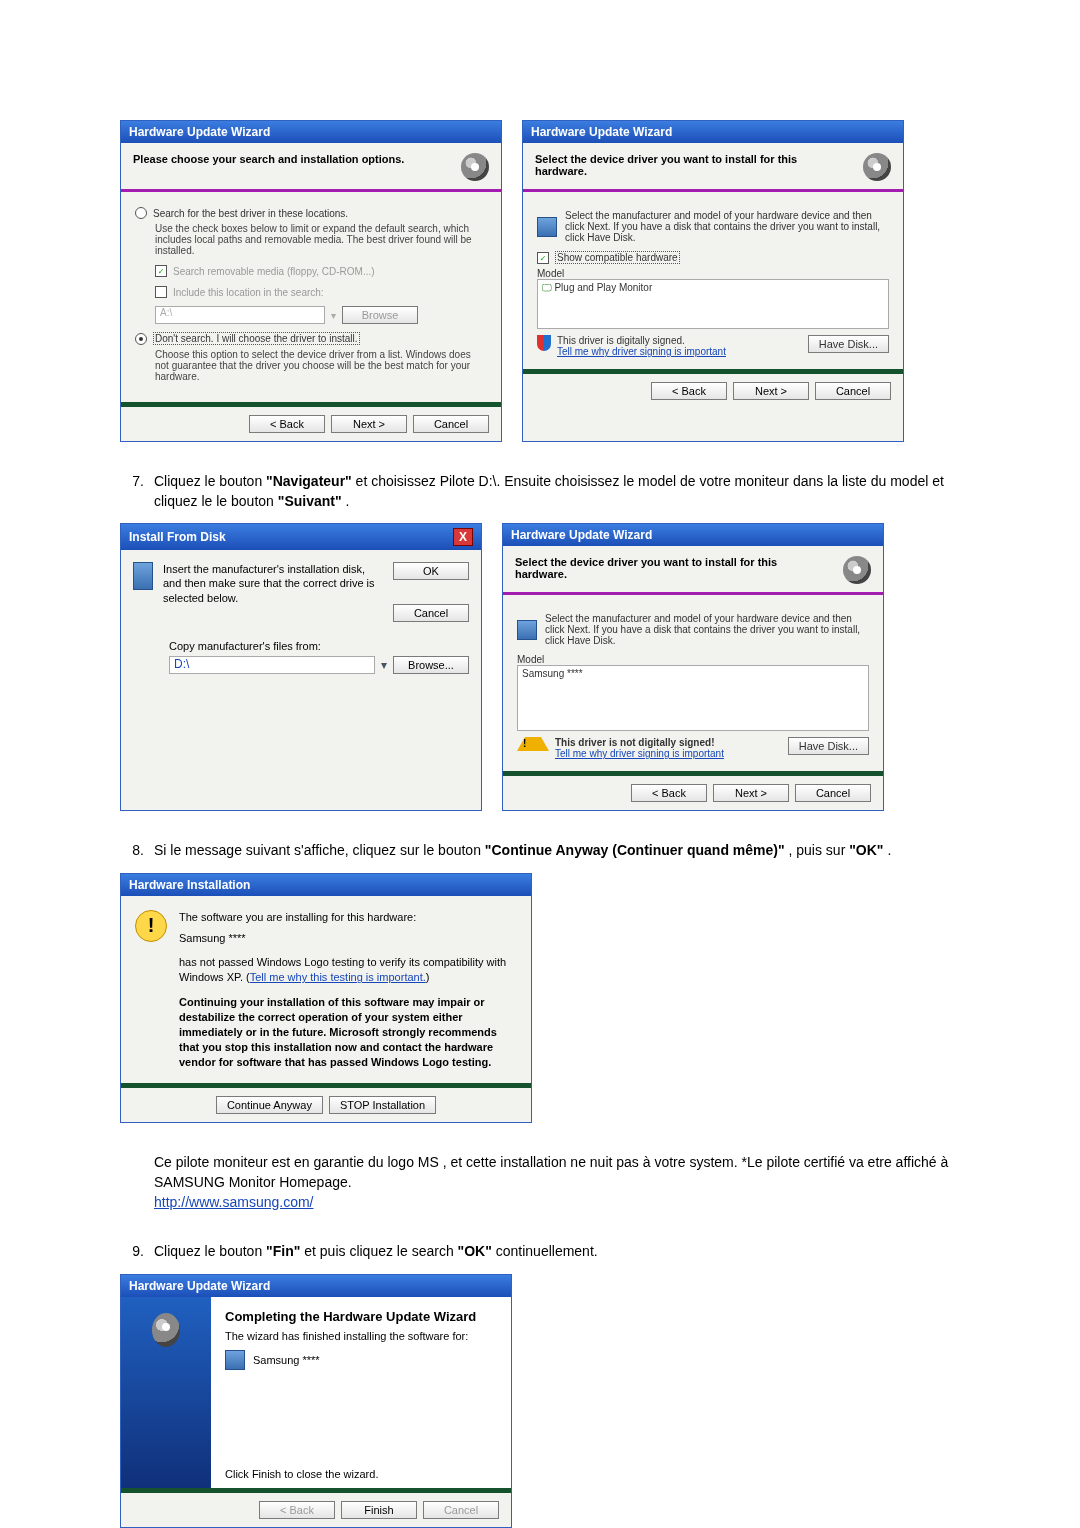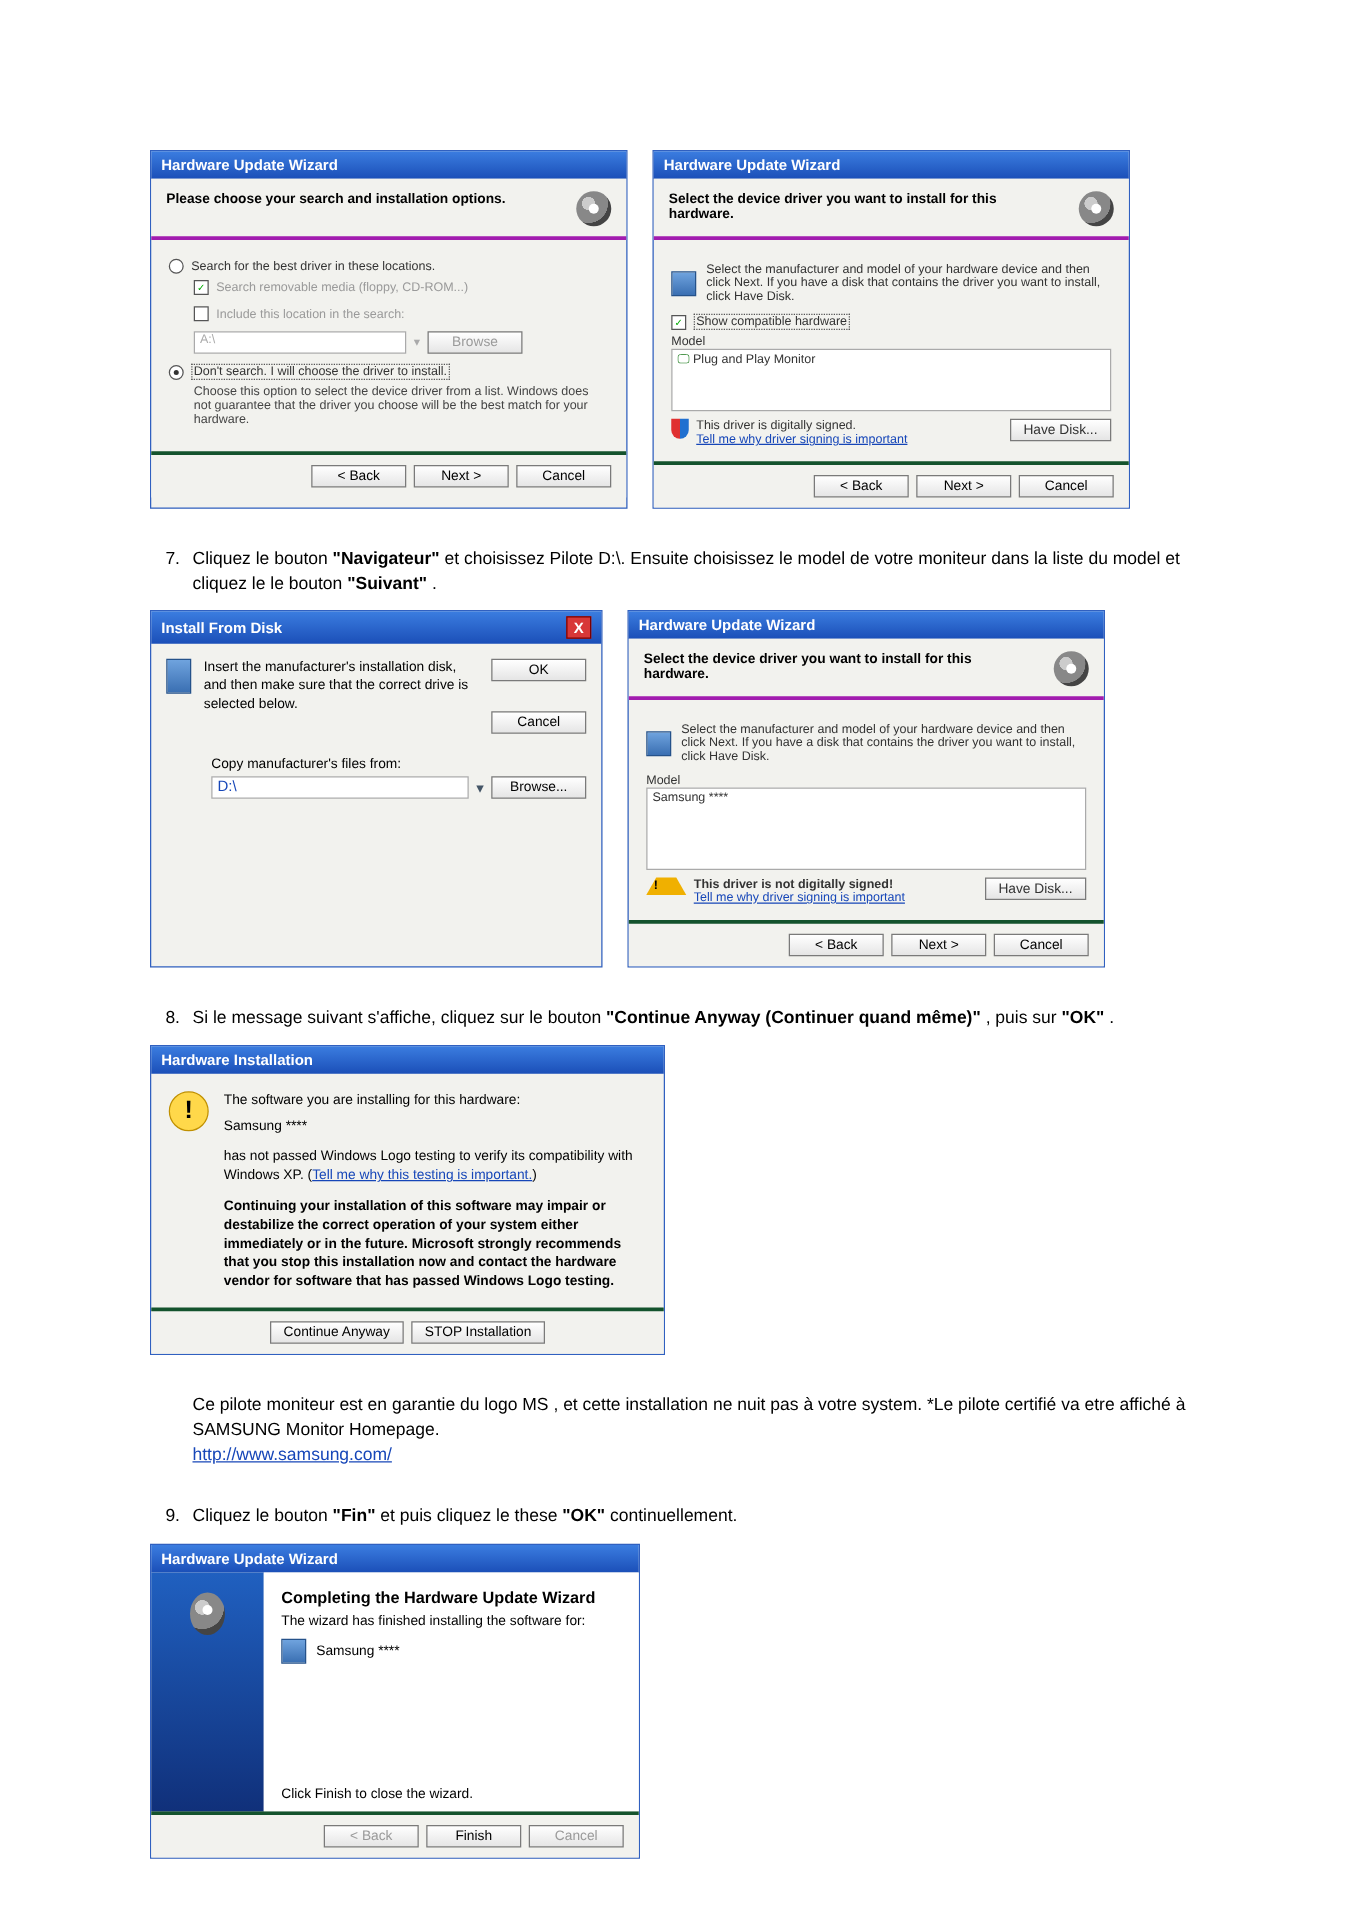--- a/index.html
+++ b/index.html
@@ -103,21 +103,21 @@
     display:inline-block;
     border:1px solid #7a7a7a;
     background: linear-gradient(#fff,#e5e5e5);
     padding: 2px 10px;
     font-size:11px;
     min-width: 54px;
     text-align:center;
   }
   .btn.dis { color:#9a9a9a; }
   .dlg-foot {
-    border-top:3px solid #14532d;
+    border-top:5px solid #14532d;
     padding: 8px 12px;
     display:flex;
     justify-content:flex-end;
     gap:6px;
     background:#f2f2ee;
   }
   .note-row {
     display:flex; gap:8px; align-items:center; margin:8px 0;
   }
   .icon-floppy {
@@ -238,20 +238,21 @@
       </div>
       <div class="dlg-head">
         <div class="t">Please choose your search and installation options.</div>
         <div class="icon-cd"></div>
       </div>
       <div class="dlg-body">
         <div class="radio-line">
           <span class="radio-dot"></span>
           <span>Search for the best driver in these locations.</span>
         </div>
+        <div class="sub">Use the check boxes below to limit or expand the default search, which includes local paths and removable media. The best driver found will be installed.</div>
 
         <div class="check-line sub dis">
           <span class="check-box">✓</span>
           <span>Search removable media (floppy, CD-ROM...)</span>
         </div>
         <div class="check-line sub dis">
           <span class="check-box"></span>
           <span>Include this location in the search:</span>
         </div>
         <div class="sub dis" style="display:flex; gap:6px; align-items:center;">
@@ -424,21 +425,21 @@
   <div style="margin-left:34px; font-size:14px; line-height:1.4;">
     <div>Ce pilote moniteur est en garantie du logo MS , et cette installation ne nuit pas à votre system. *Le pilote certifié va etre affiché à SAMSUNG Monitor Homepage.</div>
     <div class="plain-link">http://www.samsung.com/</div>
   </div>
 
   <div class="step">
     <div class="num">9.</div>
     <div class="txt">
       <span>Cliquez le bouton </span>
       <span class="b">"Fin"</span>
-      <span> et puis cliquez le these </span>
+      <span> et puis cliquez le search </span>
       <span class="b">"OK"</span>
       <span> continuellement.</span>
     </div>
   </div>
 
   <div class="row">
     <div class="dlg" style="width:390px;">
       <div class="dlg-title">
         <span>Hardware Update Wizard</span>
       </div>

